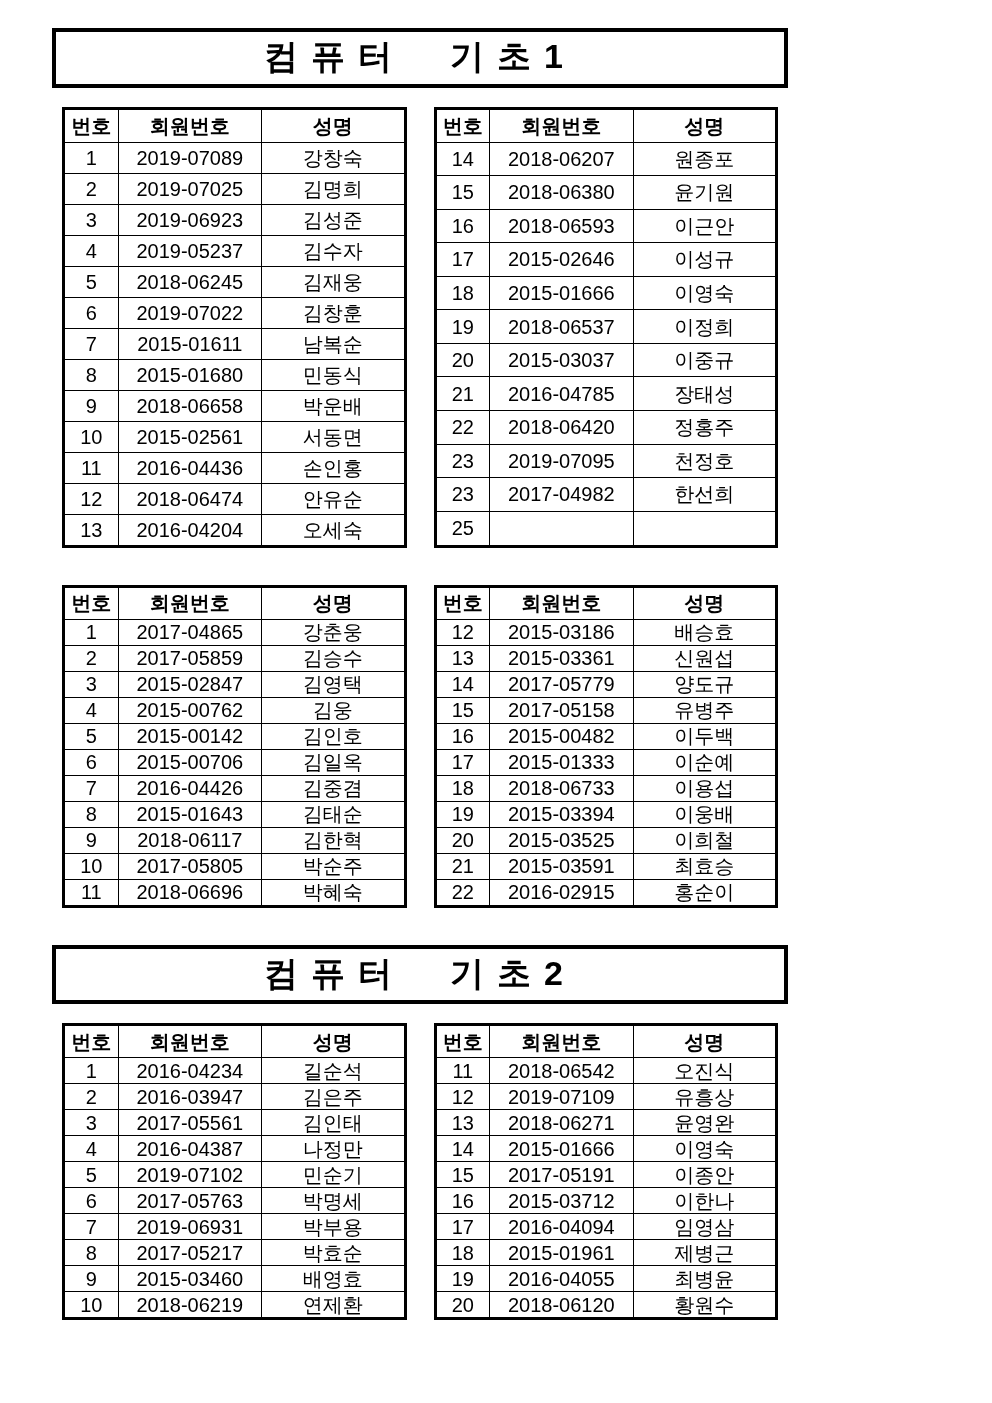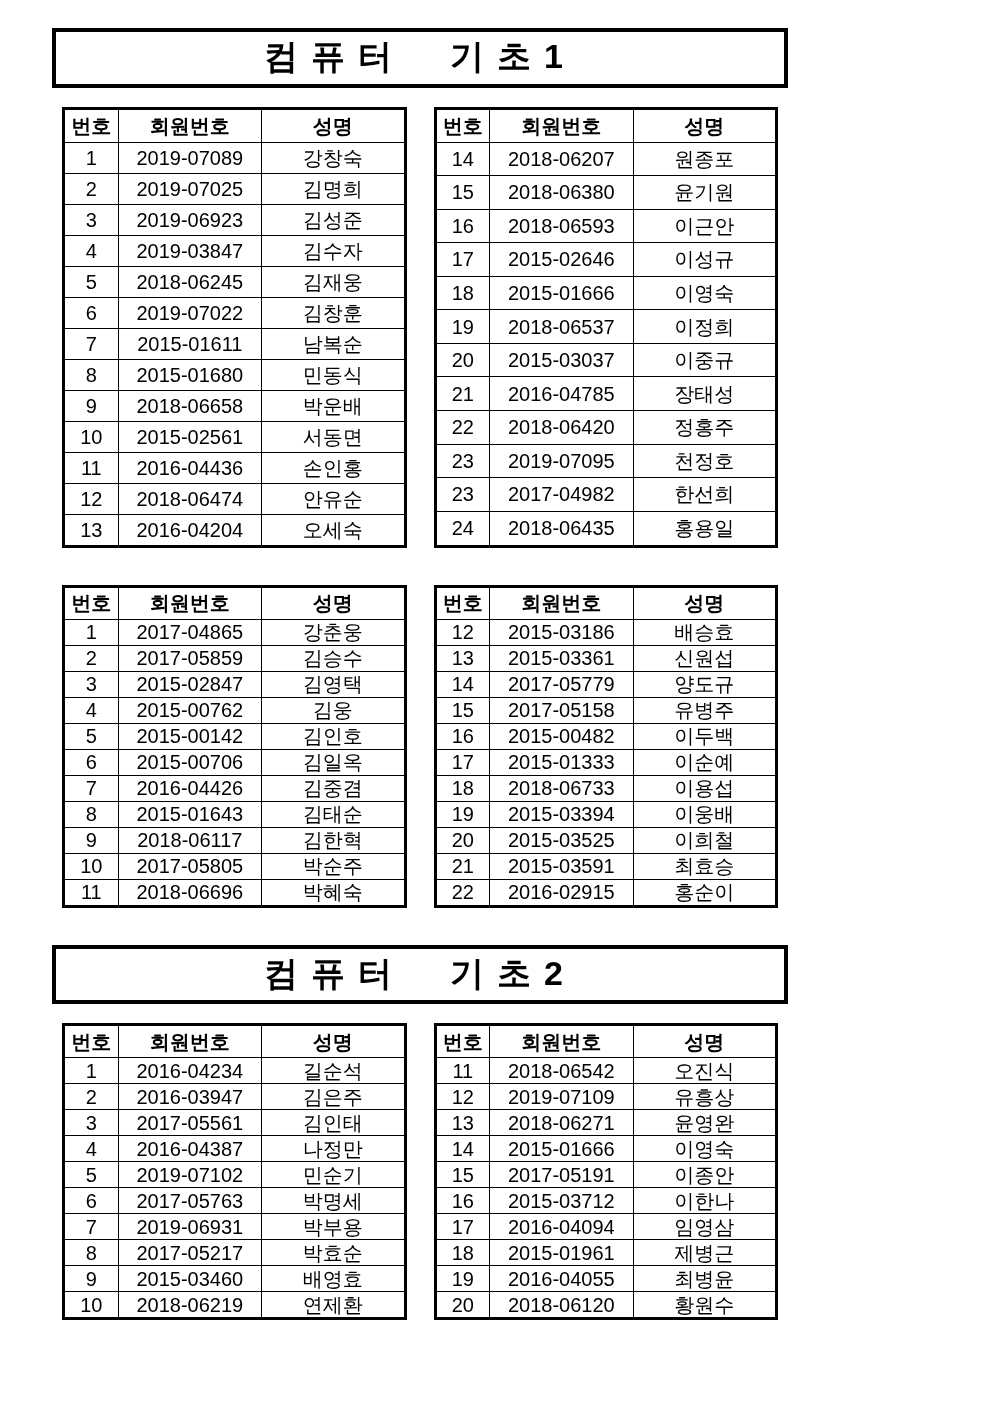--- a/index.html
+++ b/index.html
@@ -108,21 +108,21 @@
                 <td>2019-07025</td>
                 <td>김명희</td>
               </tr>
               <tr>
                 <td>3</td>
                 <td>2019-06923</td>
                 <td>김성준</td>
               </tr>
               <tr>
                 <td>4</td>
-                <td>2019-03847</td>
+                <td>2019-05237</td>
                 <td>김수자</td>
               </tr>
               <tr>
                 <td>5</td>
                 <td>2018-06245</td>
                 <td>김재웅</td>
               </tr>
               <tr>
                 <td>6</td>
                 <td>2019-07022</td>
@@ -228,23 +228,23 @@
                 <td>23</td>
                 <td>2019-07095</td>
                 <td>천정호</td>
               </tr>
               <tr>
                 <td>23</td>
                 <td>2017-04982</td>
                 <td>한선희</td>
               </tr>
               <tr>
-                <td>24</td>
-                <td>2018-06435</td>
-                <td>홍용일</td>
+                <td>25</td>
+                <td></td>
+                <td></td>
               </tr>
             </tbody>
           </table>
         </div>
       </div>
       <div class="section">
         <div class="tables">
           <table class="roster-table">
             <colgroup>
               <col class="c-no">

